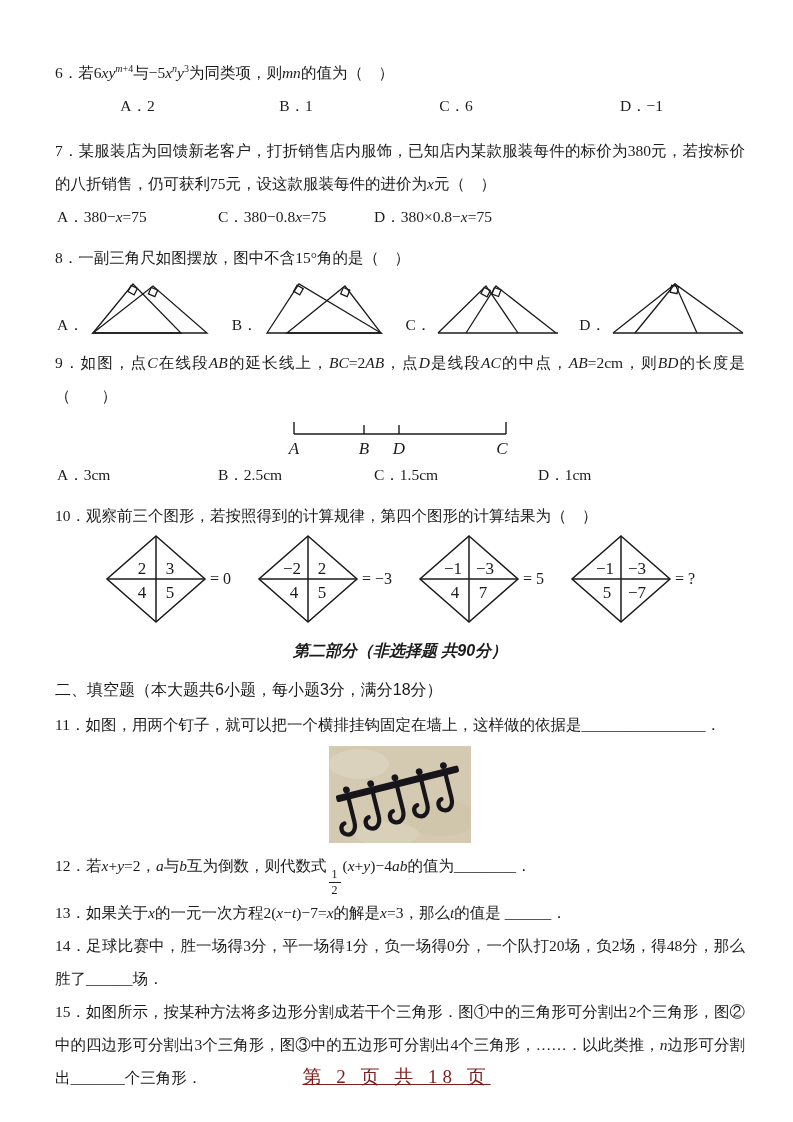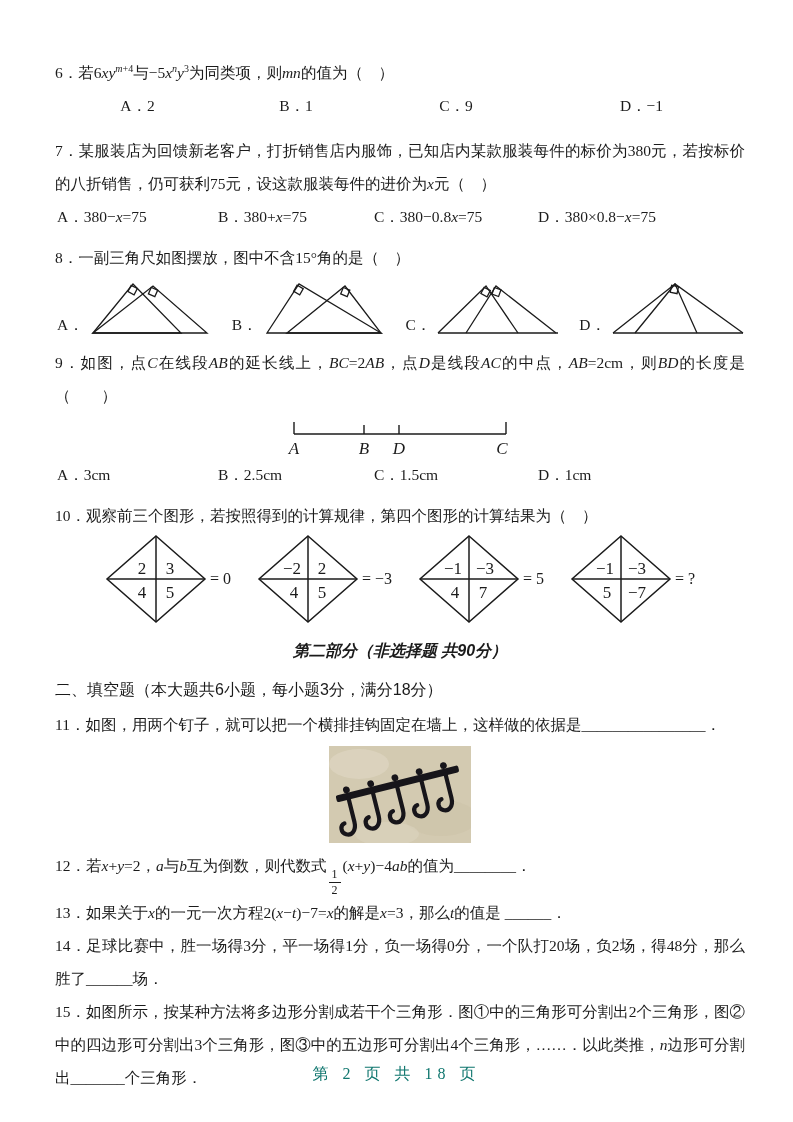--- a/index.html
+++ b/index.html
@@ -41,43 +41,42 @@
   .figitem{display:flex;align-items:flex-end;gap:5px;}
   .figlabel{line-height:22px;}
   .seg-fig{width:232px;margin:2px auto 0 auto;display:block;}
   .diarow{display:flex;justify-content:center;align-items:center;gap:26px;
           margin:2px 0 4px 0;}
   .diaitem{display:flex;align-items:center;gap:3px;}
   .dresult{font-size:16px;}
   .photo-wrap{display:flex;justify-content:center;margin:5px 0 6px 0;}
   .footer{
     position:absolute;left:0;right:0;top:1064px;
-    text-align:center;font-size:16px;letter-spacing:5px;color:#0f766e;
+    text-align:center;font-size:19px;letter-spacing:5px;color:#7f1d1d;text-decoration:underline;
   } .mb8{margin-bottom:8px;} .mb12{margin-bottom:12px;text-align:center;}
   .mt6{margin-top:6px;} .mt8{margin-top:8px;}
   svg text{font-family:"Liberation Serif","DejaVu Serif",serif;}
 </style>
 </head>
 <body>
 
 <div class="page">
   <div class="content">
 
     <p class="stem">6．若6<i>xy</i><sup><i>m</i>+4</sup>与−5<i>x</i><sup><i>n</i></sup><i>y</i><sup>3</sup>为同类项，则<i>mn</i>的值为（　）</p>
     <div class="options mb12">
       <span>A．2</span>
       <span>B．1</span>
-      <span>C．9</span>
+      <span>C．6</span>
       <span>D．−1</span>
     </div>
 
     <p class="stem">7．某服装店为回馈新老客户，打折销售店内服饰，已知店内某款服装每件的标价为380元，若按标价的八折销售，仍可获利75元，设这款服装每件的进价为<i>x</i>元（　）</p>
     <div class="options mb8">
       <span>A．380−<i>x</i>=75</span>
-      <span>B．380+<i>x</i>=75</span>
       <span>C．380−0.8<i>x</i>=75</span>
       <span>D．380×0.8−<i>x</i>=75</span>
     </div>
 
     <p class="stem">8．一副三角尺如图摆放，图中不含15°角的是（　）</p>
     <div class="figrow8">
       <div class="figitem">
         <span class="figlabel">A．</span>
         <svg width="122" height="58" viewBox="0 0 122 58" fill="none" stroke="#1b1b1b" stroke-width="1.3">
           <path d="M4,55 L44,6 L92,55 Z"></path>

